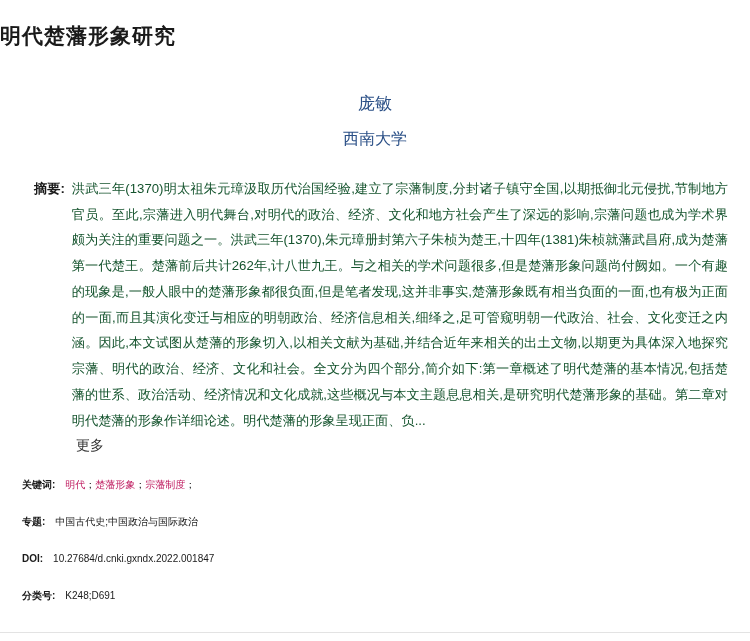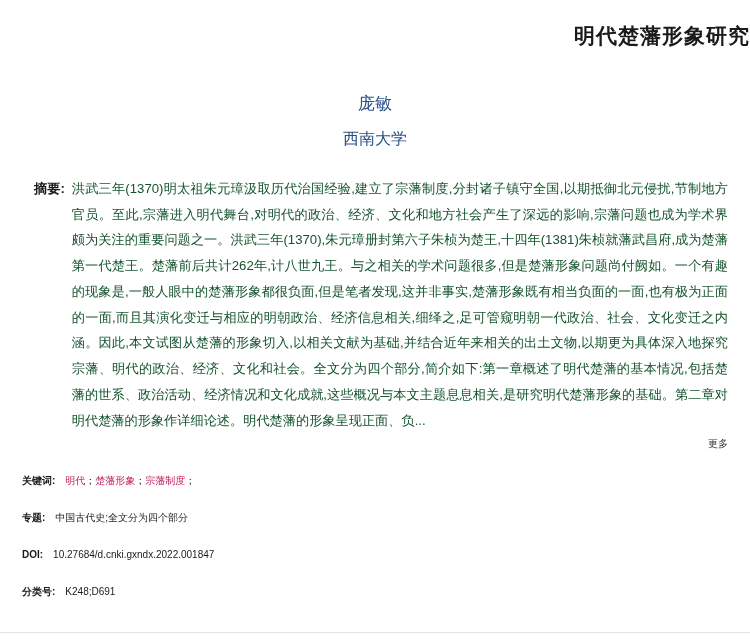--- a/index.html
+++ b/index.html
@@ -10,21 +10,21 @@
     background: #ffffff;
     font-family: "Liberation Sans", sans-serif;
     color: #1a1a1a;
   }
   .page {
     width: 750px;
     padding: 0;
     position: relative;
   }
   .title {
-    text-align: right;
+    text-align: left;
     font-size: 21px;
     font-weight: 600;
     color: #1a1a1a;
     padding-top: 22px;
     letter-spacing: 1px;
   }
   .authors {
     text-align: center;
     margin-top: 42px;
     font-size: 17px;
@@ -55,23 +55,22 @@
     flex: 0 0 auto;
     color: #1a1a1a;
   }
   .abstract-text {
     flex: 1 1 auto;
     text-align: justify;
     color: #14532d;
   }
   .more-row {
     margin: 4px 22px 0 76px;
-    font-size: 10px;
+    font-size: 14px;
     color: #333;
-    text-align: right;
   }
   .more-link {
     color: #333;
     text-decoration: none;
     cursor: pointer;
   }
   .fields {
     margin: 22px 22px 0 22px;
   }
   .field-row {
@@ -141,21 +140,21 @@
     <div class="field-row">
       <div class="field-label">关键词:</div>
       <div class="field-value">
         <a class="tag" href="#">明代</a><span class="sep">；</span><a class="tag" href="#">楚藩形象</a><span class="sep">；</span><a class="tag" href="#">宗藩制度</a><span class="sep">；</span>
       </div>
     </div>
 
 
     <div class="field-row">
       <div class="field-label">专题:</div>
-      <div class="field-value">中国古代史;全文分为四个部分</div>
+      <div class="field-value">中国古代史;中国政治与国际政治</div>
     </div>
 
     <div class="field-row">
       <div class="field-label">DOI:</div>
       <div class="field-value mono">10.27684/d.cnki.gxndx.2022.001847</div>
     </div>
 
     <div class="field-row">
       <div class="field-label">分类号:</div>
       <div class="field-value">K248;D691</div>

